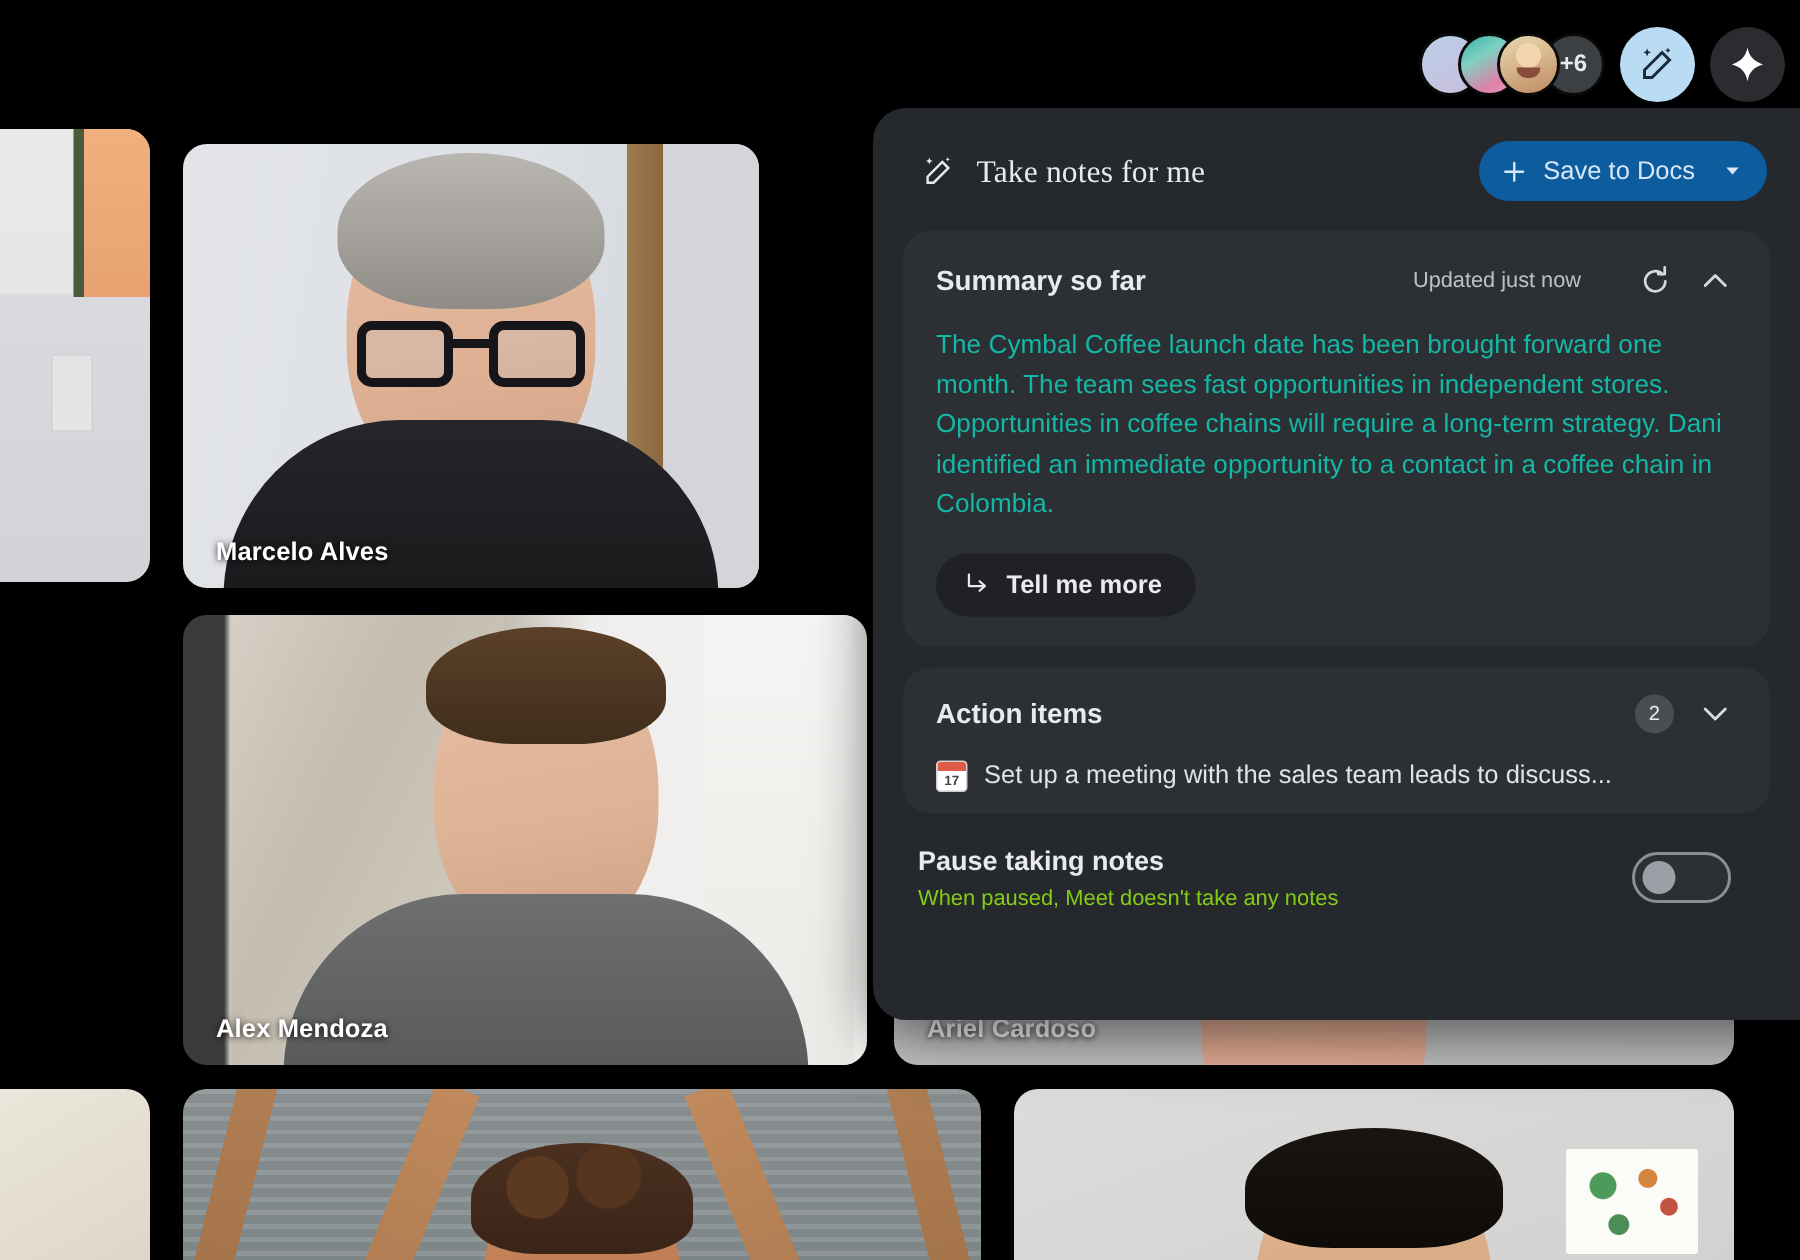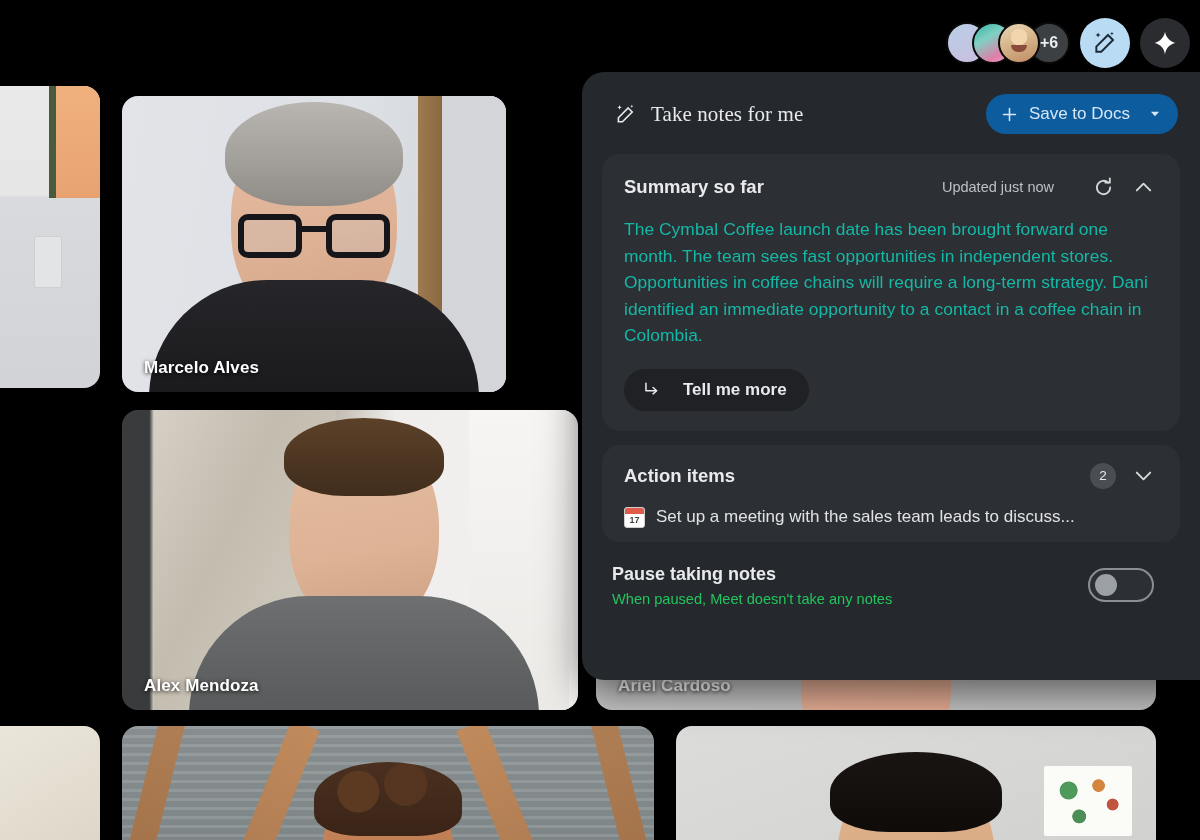--- a/index.html
+++ b/index.html
@@ -259,21 +259,21 @@
   }
   #summary-card { padding:20px 24px 20px 22px; }
   #summary-head { display:flex; align-items:center; }
   #summary-title { color:#e8eaed; font-size:18.5px; font-weight:600; flex:1; }
   #summary-updated { color:#bdc1c6; font-size:14.5px; margin-right:22px; }
   .icon-btn { width:26px; height:26px; display:flex; align-items:center; justify-content:center; margin-left:14px; }
   #summary-text {
     color:#14b8a6; font-size:17.4px; line-height:26.5px; margin-top:16px; letter-spacing:.05px;
   }
   #tell-me-more {
-    display:inline-flex; align-items:center; gap:22px; margin-top:20px;
+    display:inline-flex; align-items:center; gap:10px; margin-top:20px;
     background:#1f2124; color:#e8eaed; border-radius:22px;
     padding:11px 22px 11px 18px; font-size:17px; font-weight:600;
   }
   #action-card { margin-top:14px; padding:18px 24px 14px 22px; }
   #action-head { display:flex; align-items:center; }
   #action-title { color:#e8eaed; font-size:18.5px; font-weight:600; flex:1; }
   #action-count {
     width:26px; height:26px; border-radius:50%; background:#4a4e52;
     color:#e8eaed; font-size:13.5px; display:flex; align-items:center; justify-content:center;
   }
@@ -283,21 +283,21 @@
     width:21px; height:21px; border-radius:3px; background:#fff; position:relative;
     flex:none; overflow:hidden; border:1px solid #d0d0d0;
   }
   .cal-emoji .top { position:absolute; left:0; top:0; width:100%; height:6px; background:#e05b4a; }
   .cal-emoji .d { position:absolute; left:0; right:0; top:7px; text-align:center; font-size:9px; color:#444; font-weight:700; }
   #pause-row {
     display:flex; align-items:center; justify-content:space-between;
     padding:22px 46px 0 30px;
   }
   #pause-title { color:#e8eaed; font-size:18px; font-weight:600; }
-  #pause-sub { color:#22c55e; font-size:14.6px; margin-top:6px; }
+  #pause-sub { color:#84cc16; font-size:14.6px; margin-top:6px; }
   #pause-toggle {
     width:66px; height:34px; border-radius:18px;
     background:#2c2f33; border:2px solid #8a8f94; position:relative; flex:none;
   }
   #pause-knob {
     position:absolute; left:5px; top:50%; transform:translateY(-50%);
     width:22px; height:22px; border-radius:50%; background:#9aa0a6;
   }
 </style>
 </head>

